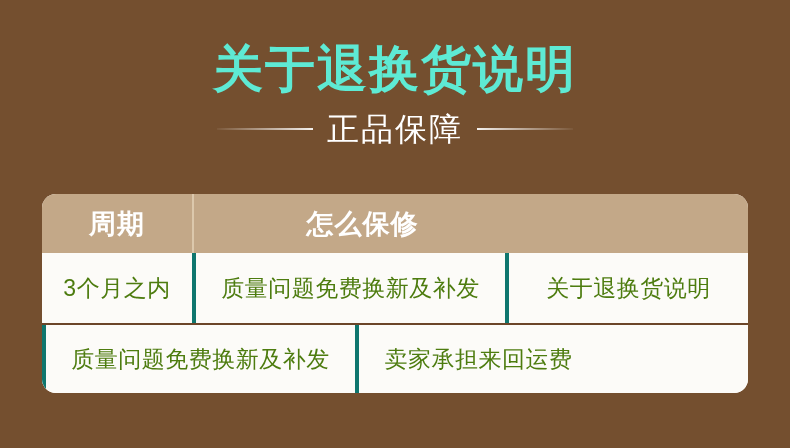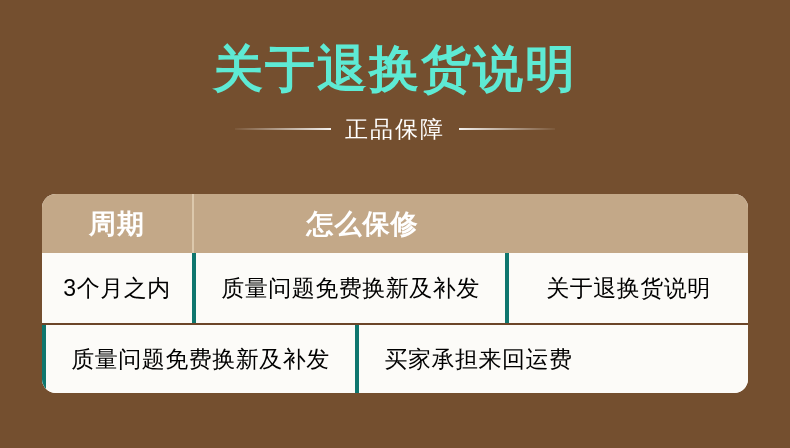--- a/index.html
+++ b/index.html
@@ -56,21 +56,21 @@
     border: 0;
   }
   .deco-line.left {
     background: linear-gradient(to right, rgba(255,255,255,0.05), rgba(255,255,255,0.92));
   }
   .deco-line.right {
     background: linear-gradient(to left, rgba(255,255,255,0.05), rgba(255,255,255,0.92));
   }
 
   .subtitle {
-    font-size: 23px;
+    font-size: 32px;
     line-height: 30px;
     font-weight: normal;
     color: #FFFFFF;
     letter-spacing: 2px;
     white-space: nowrap;
   }
 
   
   .table-wrap {
     position: absolute;
@@ -121,21 +121,21 @@
     font-weight: bold;
     letter-spacing: 1px;
   }
   .t-row.head .c2,
   .t-row.head .c3 {
     border-left: 2px solid #DCC8AC;
     padding-left: 26px;
   }
 
   .t-row.body .t-cell {
-    color: #000000;
+    color: #4d7c0f;
     font-size: 23px;
     font-weight: normal;
     letter-spacing: 0.5px;
   }
   .t-row.body .c2,
   .t-row.body .c3 {
     border-left: 4px solid #0f766e;
   }
 </style>
 </head>
@@ -161,18 +161,18 @@
     </div>
 
     <div class="t-row body first">
       <div class="t-cell c1">3个月之内</div>
       <div class="t-cell c2">质量问题免费换新及补发</div>
       <div class="t-cell c3">关于退换货说明</div>
     </div>
 
     <div class="t-row body second">
       <div class="t-cell c2">质量问题免费换新及补发</div>
-      <div class="t-cell c3">买家承担来回运费</div>
+      <div class="t-cell c3">卖家承担来回运费</div>
     </div>
 
   </div>
 
 </div>
 
 </body></html>

